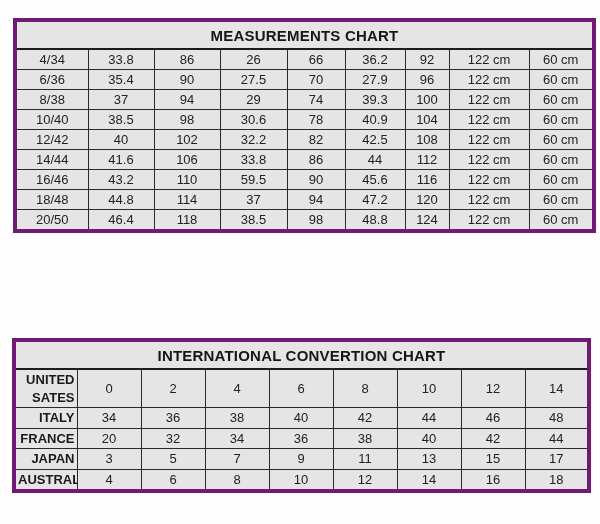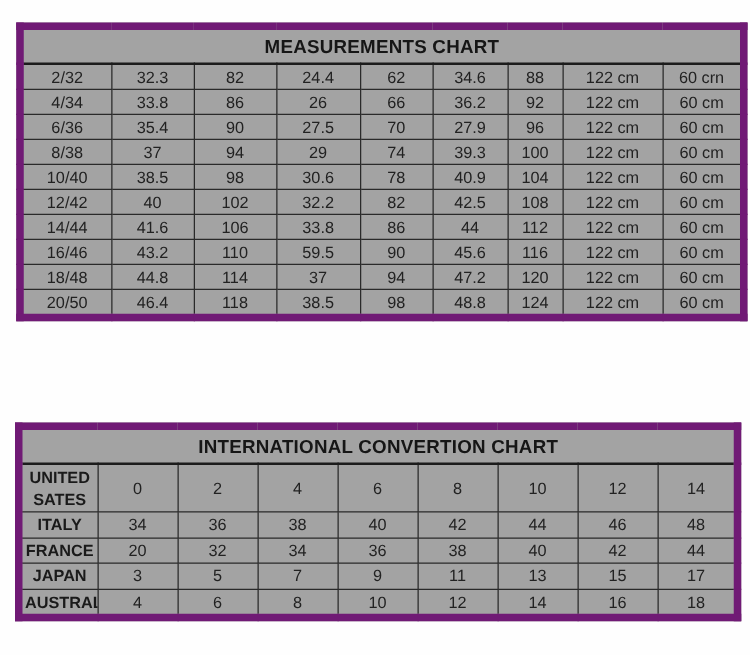--- a/index.html
+++ b/index.html
@@ -15,22 +15,22 @@
   .page {
     position: relative;
     width: 600px;
     height: 524px;
     background: #fefefe;
   }
   table.tbl {
     position: absolute;
     border-collapse: collapse;
     table-layout: fixed;
-    border: 6px solid #701a75;
-    background: #a3a3a3;
+    border: 4px solid #701a75;
+    background: #e5e5e5;
   }
   table.tbl th, table.tbl td {
     border: 1px solid #2a2a2a;
     overflow: hidden;
   }
   
   table.measurements {
     left: 13px;
     top: 18px;
     width: 579px;
@@ -64,21 +64,21 @@
   table.measurements td {
     font-size: 13px;
     text-align: center;
     height: 17px;
     vertical-align: middle;
     color: #222222;
   }
   table.conversion th.row-label {
     font-weight: bold;
     font-size: 13px;
-    text-align: center;
+    text-align: right;
     white-space: pre-line;
     line-height: 1.35;
     padding: 1px 2px;
     vertical-align: middle;
     color: #1a1a1a;
   }
   table.conversion td {
     font-size: 13px;
     text-align: center;
     height: 17px;
@@ -103,31 +103,20 @@
         <col style="width:80px">
         <col style="width:65px">
     </colgroup>
     <thead>
       <tr>
         <th colspan="9" class="title-cell">MEASUREMENTS CHART</th>
       </tr>
     </thead>
     <tbody>
         <tr>
-          <td>2/32</td>
-          <td>32.3</td>
-          <td>82</td>
-          <td>24.4</td>
-          <td>62</td>
-          <td>34.6</td>
-          <td>88</td>
-          <td>122 cm</td>
-          <td>60 crn</td>
-        </tr>
-        <tr>
           <td>4/34</td>
           <td>33.8</td>
           <td>86</td>
           <td>26</td>
           <td>66</td>
           <td>36.2</td>
           <td>92</td>
           <td>122 cm</td>
           <td>60 cm</td>
         </tr>

